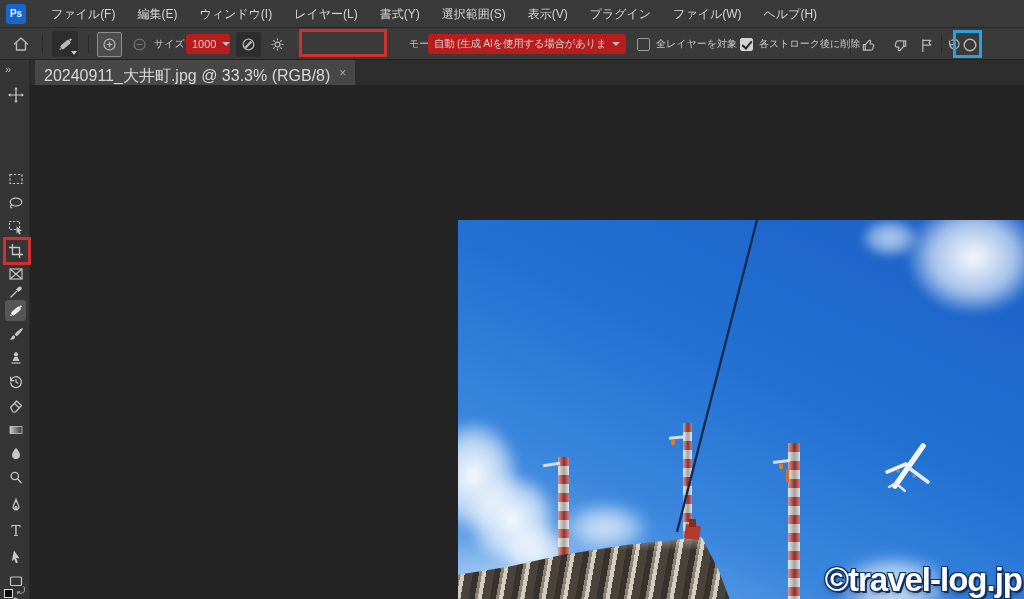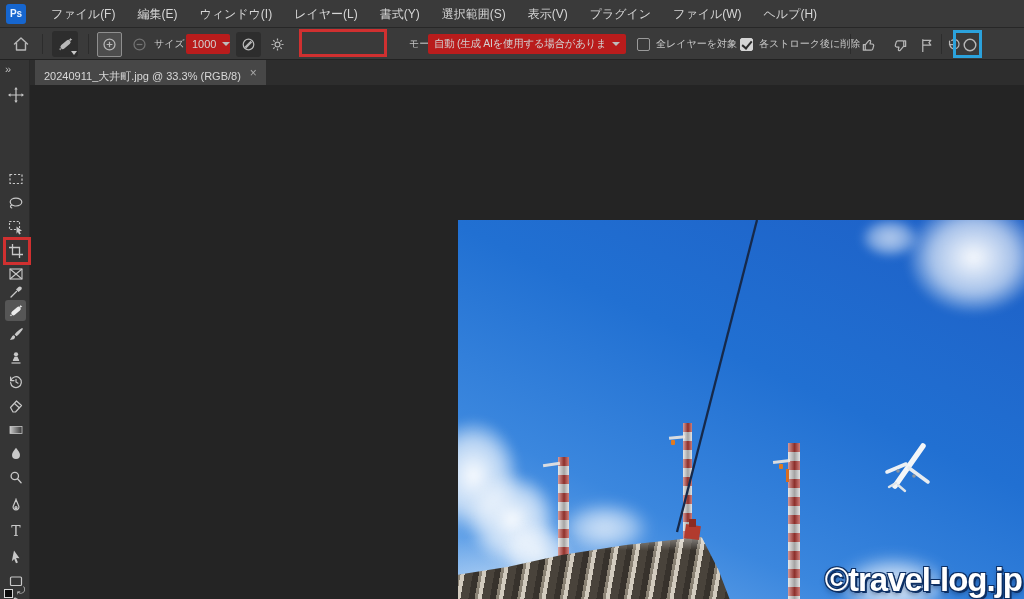--- a/index.html
+++ b/index.html
@@ -46,21 +46,21 @@
     justify-content:center; color:#c8c8c8; border-radius:3px; }
   .tool svg { display:block; }
   .tool.selected { background:#565656; color:#ececec; }
   .swatch-fg { position:absolute; left:4px; bottom:1px; width:9px; height:9px; background:#0a0a0a;
     border:1px solid #d8d8d8; }
   .swatch-arrow { position:absolute; left:17px; bottom:2px; color:#c8c8c8; font-size:10px; }
 
   .main { position:relative; flex:1; display:flex; flex-direction:column; }
   .tabbar { height:25px; background:#2d2d2d; display:flex; align-items:stretch; padding-left:5px; }
   .tab { display:flex; align-items:center; background:#474747; padding:0 9px; gap:9px; }
-  .tab-title { color:#d8d8d8; font-size:11px; white-space:nowrap;margin-top:8px; }
+  .tab-title { color:#d8d8d8; font-size:16px; white-space:nowrap;margin-top:8px; }
   .tab-close { color:#aaaaaa; font-size:12px; line-height:1; }
   .canvas { position:relative; flex:1; background:#242424; overflow:hidden; }
 
   
   .photo { position:absolute; right:0; bottom:0; width:566px; height:379px; overflow:hidden;
     background:linear-gradient(205deg,#1d5fc6 0%,#2170d2 42%,#3b87de 72%,#7fb5ef 103%); }
   .glow { position:absolute; inset:0;
     background:radial-gradient(ellipse 40% 22% at 12% 98%, rgba(255,255,255,.55), transparent 70%); }
   .cloud { position:absolute; border-radius:50%;
     background:radial-gradient(closest-side, rgba(255,255,255,.97), rgba(255,255,255,.6) 62%, rgba(255,255,255,0)); filter:blur(4px); }

